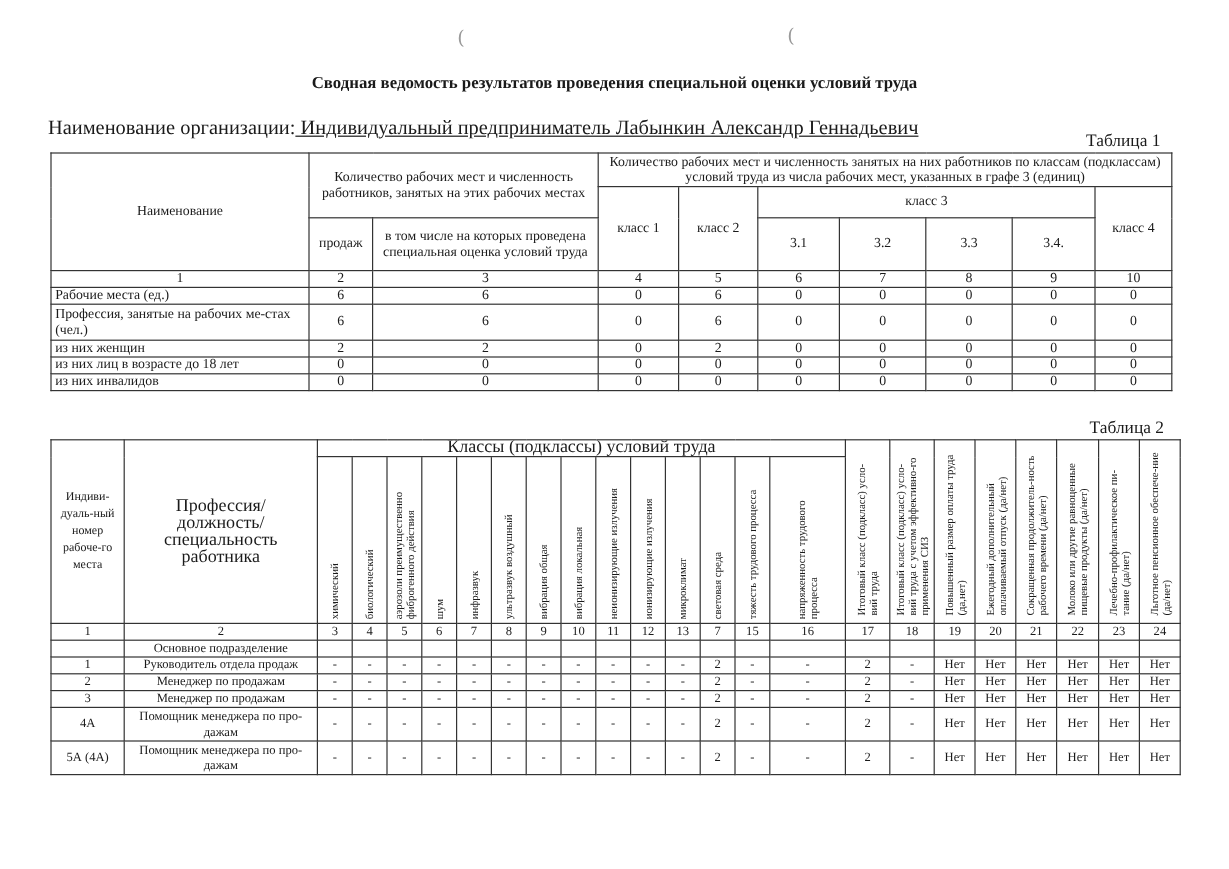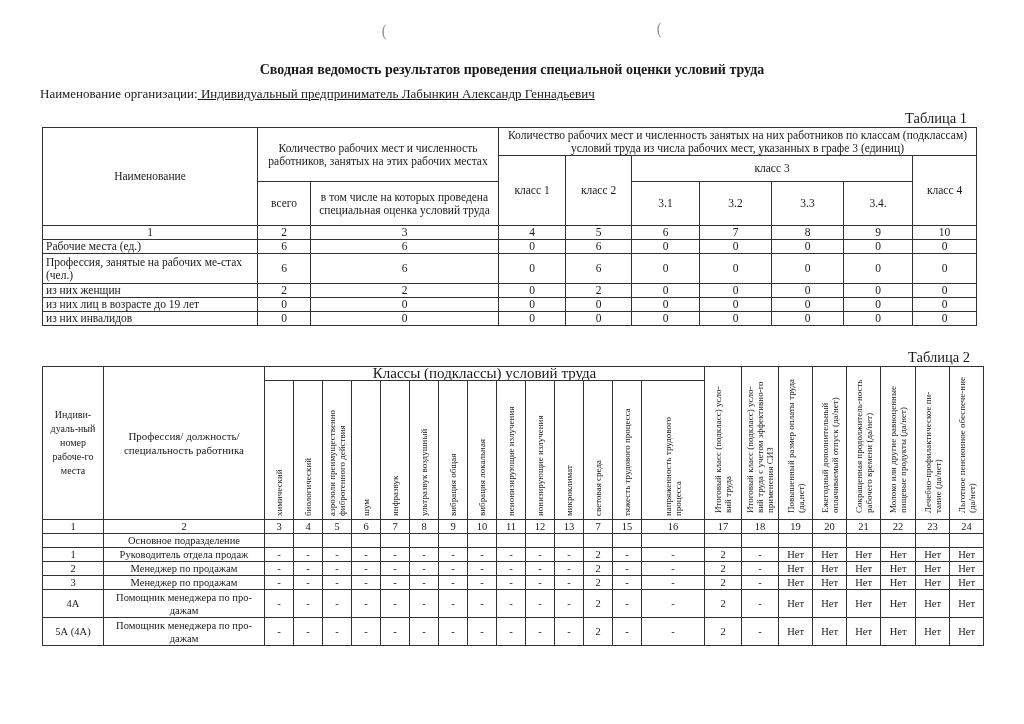--- a/index.html
+++ b/index.html
@@ -1,21 +1,21 @@
 <!DOCTYPE html>
 <html><head>
 <meta charset="utf-8">
 <style>
   html, body { margin: 0; padding: 0; background: #ffffff; }
   body { width: 1024px; height: 724px; position: relative; overflow: hidden;
          font-family: "Liberation Serif", "DejaVu Serif", serif; color: #1a1a1a; }
   .mark { position: absolute; color: #9a9a9a; font-size: 16px; font-family: "DejaVu Serif", serif; }
   .title { position: absolute; top: 62px; left: 0; width: 1024px; text-align: center;
            font-weight: bold; font-size: 14px; }
-  .org { position: absolute; top: 86px; left: 40px; font-size: 13px; }
+  .org { position: absolute; top: 97px; left: 40px; font-size: 17px; }
   .org u { text-decoration: underline; }
   .tlabel { position: absolute; font-size: 14.5px; }
   table { position: absolute; border-collapse: collapse; table-layout: fixed; }
   td, th { border: 1px solid #333; padding: 0; font-weight: normal; text-align: center;
            vertical-align: middle; font-size: 11px; line-height: 13px; overflow: hidden; }
   #t1 { top: 127px; left: 42px; width: 934px; }
   #t1 td { font-size: 11.5px; }
   #t1 td.left { text-align: left; padding-left: 3px; }
   #t2 { top: 366px; left: 42px; width: 934px; }
   #t2 td { font-size: 10.5px; }
@@ -58,21 +58,21 @@
     <td colspan="2" rowspan="2" style="padding:0 10px">Количество рабочих мест и численность работников, занятых на этих рабочих местах</td>
     <td colspan="7" style="padding:0 0">Количество рабочих мест и численность занятых на них работников по классам (подклассам) условий труда из числа рабочих мест, указанных в графе 3 (единиц)</td>
   </tr>
   <tr style="height:26px">
     <td rowspan="2">класс 1</td>
     <td rowspan="2">класс 2</td>
     <td colspan="4">класс 3</td>
     <td rowspan="2">класс 4</td>
   </tr>
   <tr style="height:44px">
-    <td>всего</td>
+    <td>продаж</td>
     <td style="padding:0 8px">в том числе на которых проведена специальная оценка условий труда</td>
     <td>3.1</td>
     <td>3.2</td>
     <td>3.3</td>
     <td>3.4.</td>
   </tr>
   <tr style="height:13px">
     <td>1</td>
     <td>2</td>
     <td>3</td>
@@ -114,21 +114,21 @@
     <td>2</td>
     <td>0</td>
     <td>2</td>
     <td>0</td>
     <td>0</td>
     <td>0</td>
     <td>0</td>
     <td>0</td>
   </tr>
   <tr style="height:14px">
-    <td class="left">из них лиц в возрасте до 19 лет</td>
+    <td class="left">из них лиц в возрасте до 18 лет</td>
     <td>0</td>
     <td>0</td>
     <td>0</td>
     <td>0</td>
     <td>0</td>
     <td>0</td>
     <td>0</td>
     <td>0</td>
     <td>0</td>
   </tr>
@@ -172,21 +172,21 @@
     <col style="width:34px">
       <col style="width:34px">
       <col style="width:34px">
       <col style="width:35px">
       <col style="width:34px">
       <col style="width:34px">
   </colgroup>
   <tbody>
       <tr style="height:14px">
     <td rowspan="2" style="font-size:10px; line-height:14px">Индиви-дуаль-ный номер рабоче-го места</td>
-    <td rowspan="2" style="font-size:11px; line-height:14px; padding:0 8px">Профессия/ должность/ специальность работника</td>
+    <td rowspan="2" style="font-size:15px; line-height:14px; padding:0 8px">Профессия/ должность/ специальность работника</td>
     <td colspan="14" style="font-size:15px">Классы (подклассы) условий труда</td>
     <td rowspan="2">
           <div class="vert2">Итоговый класс (подкласс) усло-вий труда</div>
         </td>
     <td rowspan="2">
           <div class="vert2">Итоговый класс (подкласс) усло-вий труда с учетом эффективно-го применения СИЗ</div>
         </td>
     <td rowspan="2">
           <div class="vert2">Повышенный размер оплаты труда (да,нет)</div>
         </td>

